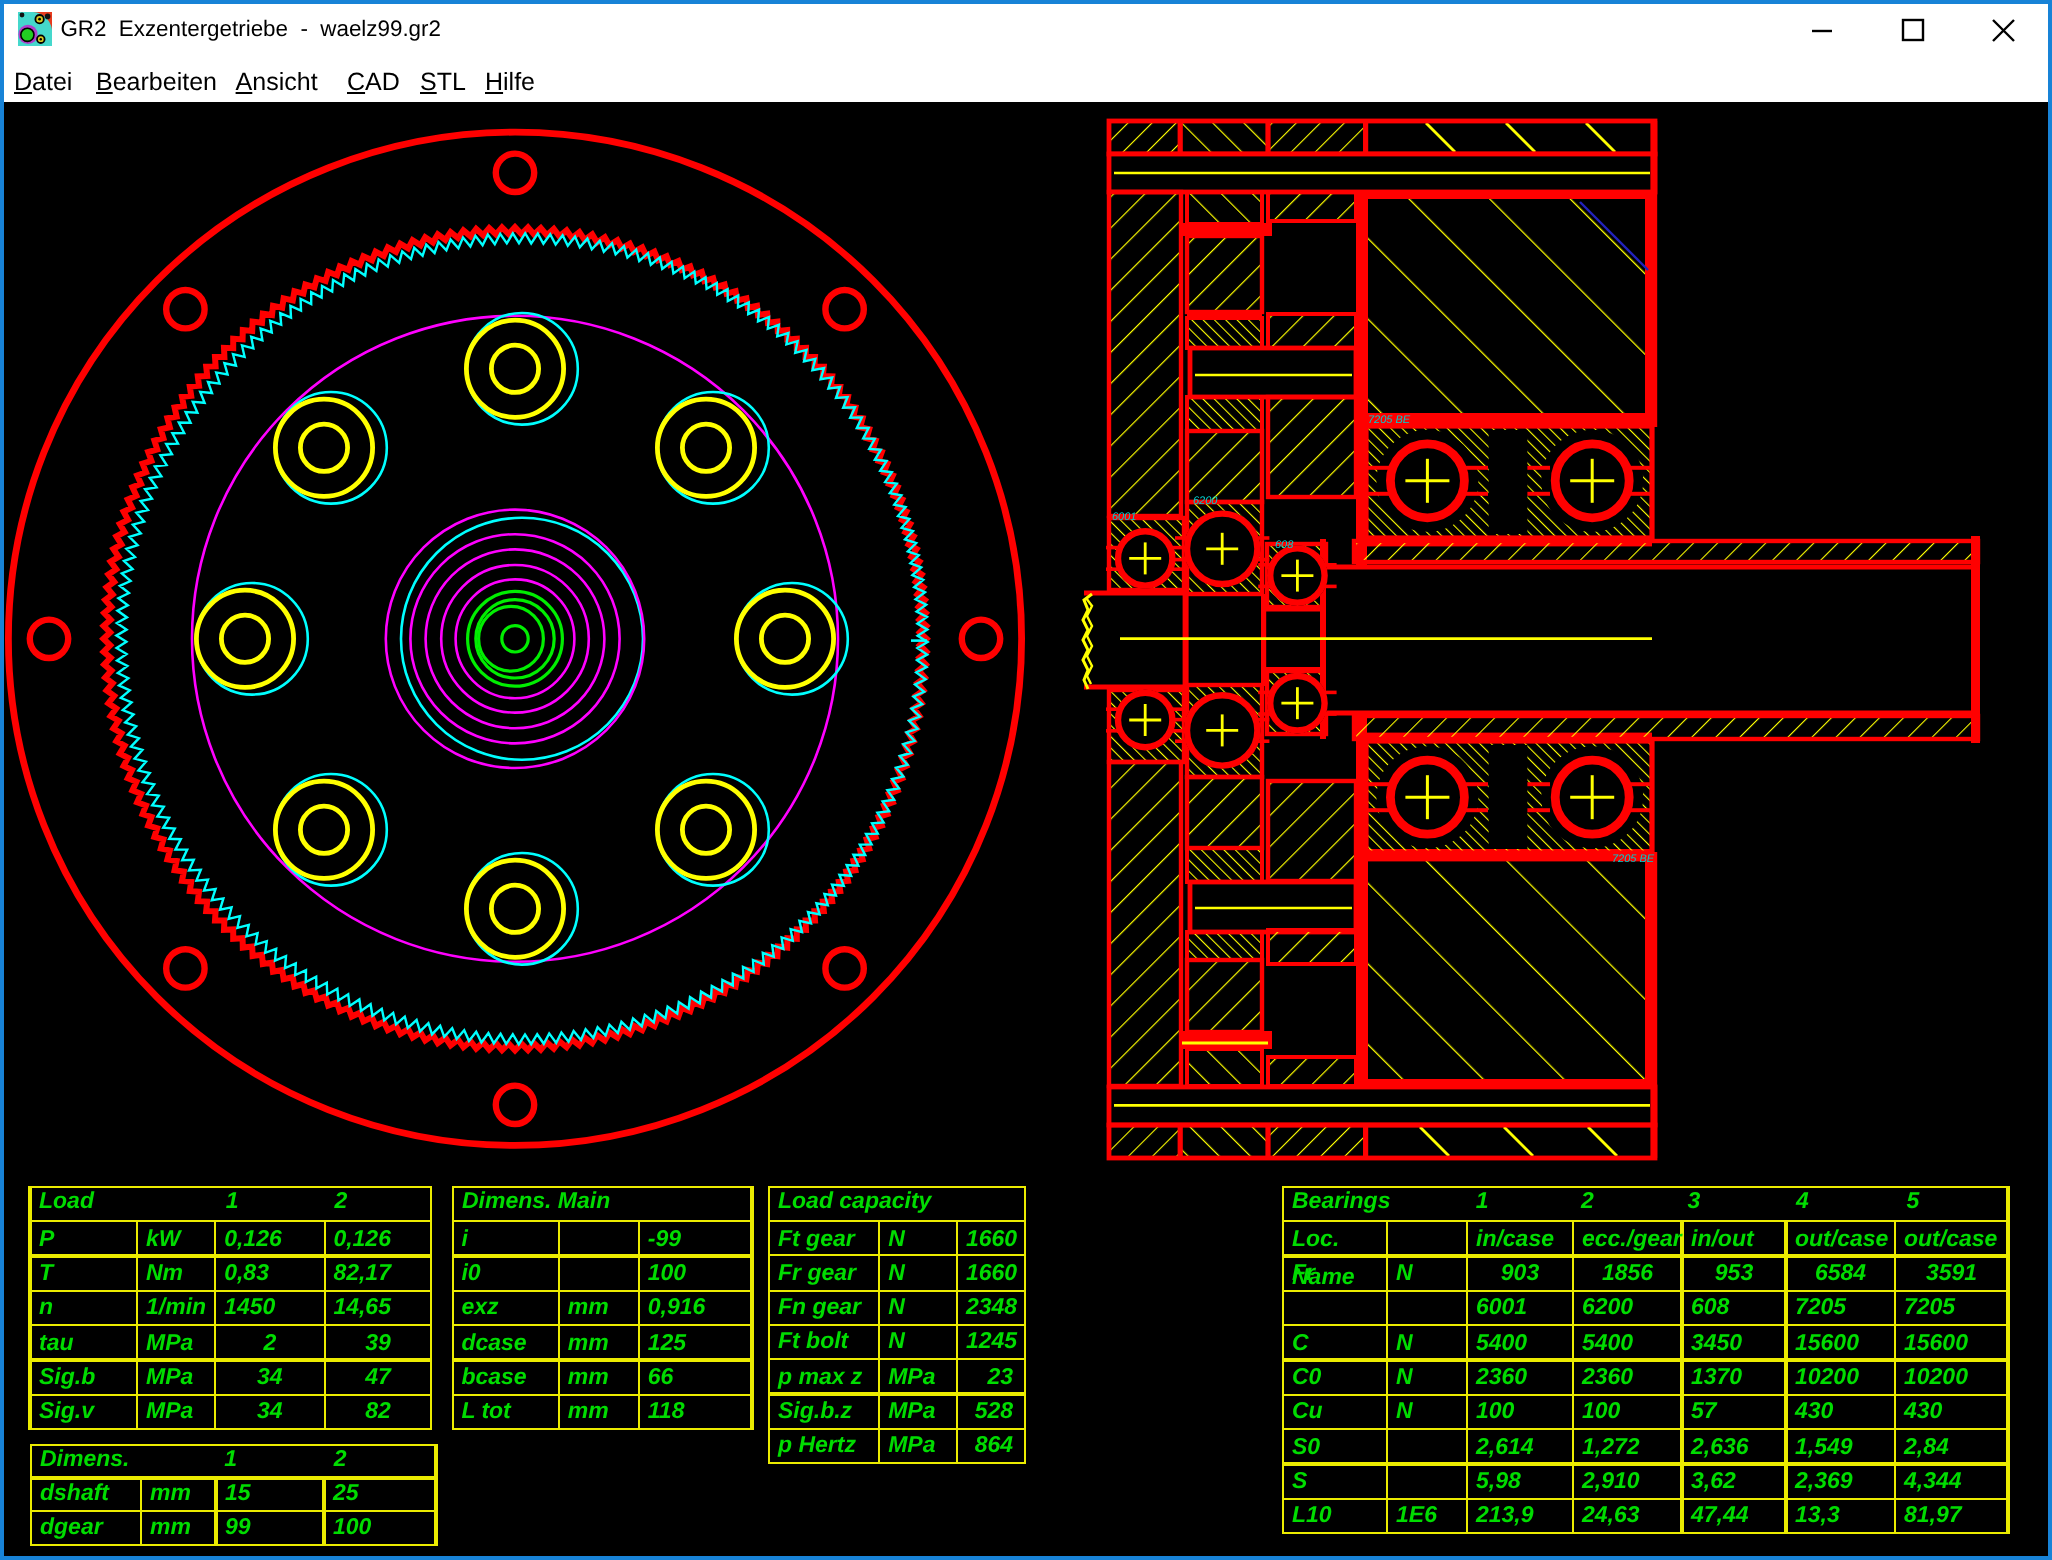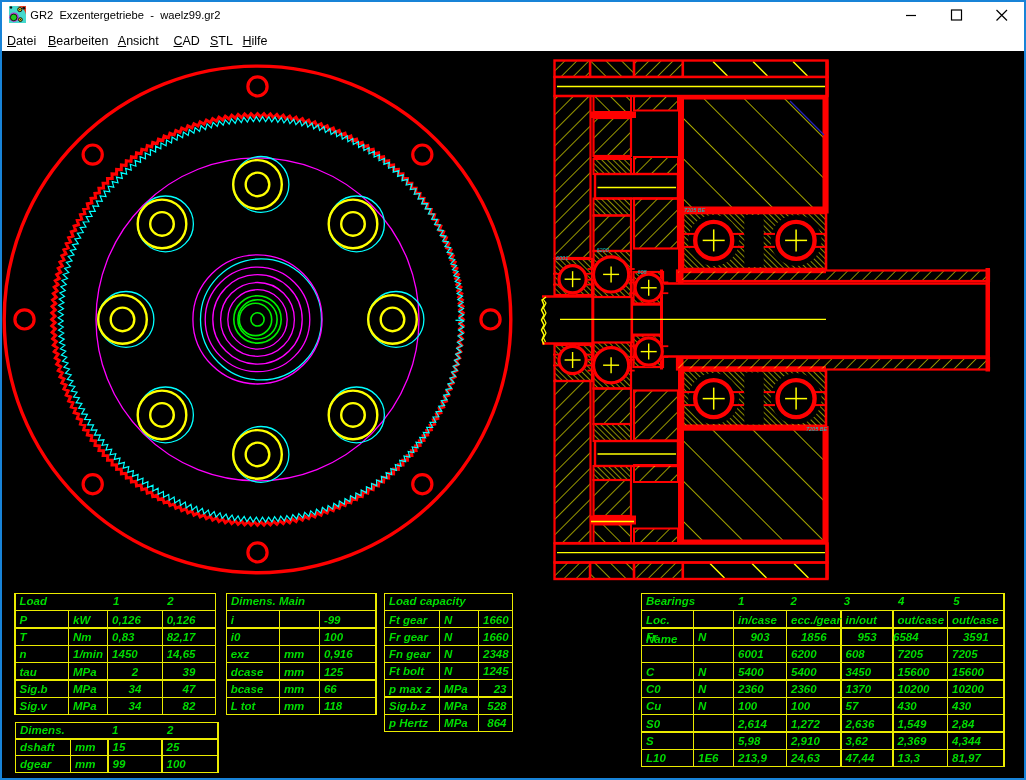--- a/index.html
+++ b/index.html
@@ -446,21 +446,21 @@
 <div style="position:absolute;left:96.5px;top:17.4px;height:17.4px;line-height:18.4px" class="g">in/case</div>
 <div style="position:absolute;left:149.5px;top:17.4px;height:17.4px;line-height:18.4px" class="g">ecc./gear</div>
 <div style="position:absolute;left:204.0px;top:17.4px;height:17.4px;line-height:18.4px" class="g">in/out</div>
 <div style="position:absolute;left:256.0px;top:17.4px;height:17.4px;line-height:18.4px" class="g">out/case</div>
 <div style="position:absolute;left:310.5px;top:17.4px;height:17.4px;line-height:18.4px" class="g">out/case</div>
 <div style="position:absolute;left:4.5px;top:34.7px;height:17.3px;line-height:18.3px" class="g">Fr</div>
 <div style="position:absolute;left:56.5px;top:34.7px;height:17.3px;line-height:18.3px" class="g">N</div>
 <div style="position:absolute;left:92.0px;width:53.0px;text-align:center;top:34.7px;height:17.3px;line-height:18.3px" class="g">903</div>
 <div style="position:absolute;left:145.0px;width:54.5px;text-align:center;top:34.7px;height:17.3px;line-height:18.3px" class="g">1856</div>
 <div style="position:absolute;left:199.5px;width:52.0px;text-align:center;top:34.7px;height:17.3px;line-height:18.3px" class="g">953</div>
-<div style="position:absolute;left:251.5px;width:54.5px;text-align:left;top:34.7px;height:17.3px;line-height:18.3px" class="g">6584</div>
+<div style="position:absolute;left:251.5px;width:54.5px;text-align:center;top:34.7px;height:17.3px;line-height:18.3px" class="g">6584</div>
 <div style="position:absolute;left:306.0px;width:56.5px;text-align:center;top:34.7px;height:17.3px;line-height:18.3px" class="g">3591</div>
 <div style="position:absolute;left:4.5px;top:37px;height:15px;line-height:18.4px" class="g">Name</div>
 <div style="position:absolute;left:96.5px;top:52.0px;height:17.4px;line-height:18.4px" class="g">6001</div>
 <div style="position:absolute;left:149.5px;top:52.0px;height:17.4px;line-height:18.4px" class="g">6200</div>
 <div style="position:absolute;left:204.0px;top:52.0px;height:17.4px;line-height:18.4px" class="g">608</div>
 <div style="position:absolute;left:256.0px;top:52.0px;height:17.4px;line-height:18.4px" class="g">7205</div>
 <div style="position:absolute;left:310.5px;top:52.0px;height:17.4px;line-height:18.4px" class="g">7205</div>
 <div style="position:absolute;left:4.5px;top:69.4px;height:17.4px;line-height:18.4px" class="g">C</div>
 <div style="position:absolute;left:56.5px;top:69.4px;height:17.4px;line-height:18.4px" class="g">N</div>
 <div style="position:absolute;left:96.5px;top:69.4px;height:17.4px;line-height:18.4px" class="g">5400</div>

